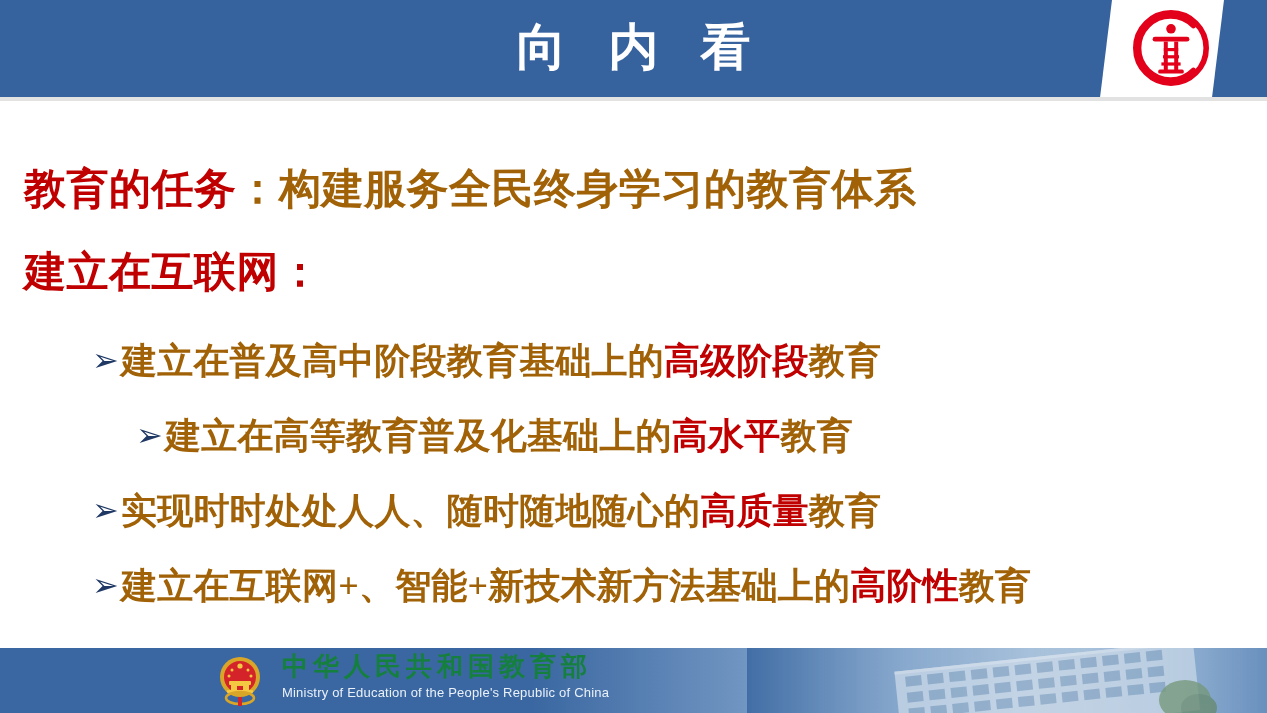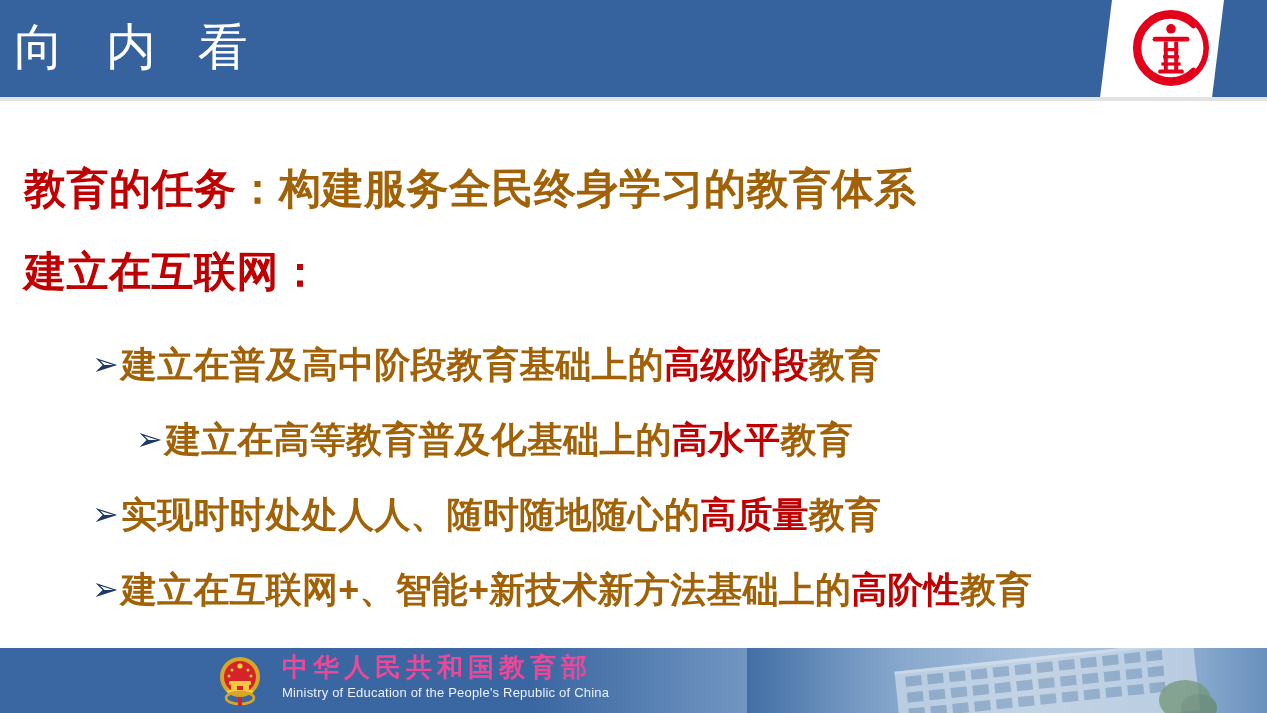--- a/index.html
+++ b/index.html
@@ -30,24 +30,24 @@
     width: 1267px;
     height: 97px;
     background: #36629E;
     overflow: hidden;
   }
   #header-title {
     position: absolute;
     left: 0;
     top: 14px;
     width: 1267px;
-    text-align: left;
+    text-align: center;
     color: #ffffff;
     font-size: 50px;
-    font-weight: normal;
+    font-weight: bold;
     letter-spacing: 14px;
     text-indent: 14px;
     line-height: 66px;
     white-space: nowrap;
   }
   
   #logo-panel {
     position: absolute;
     left: 1112px;
     top: 0;
@@ -96,22 +96,23 @@
 
   .red  { color: #C00000; }
   .navy { color: #a16207; }
 
   .bullet-row {
     position: absolute;
     left: 92px;
     white-space: nowrap;
     font-size: 36px;
     font-weight: bold;
-    line-height: 52px;
+    line-height: 44px;
     letter-spacing: 0.2px;
+    font-family: Liberation Serif, serif;
   }
   #bullet-1 { top: 238px; }
   #bullet-2 { top: 313px; margin-left: 44px; }
   #bullet-3 { top: 388px; }
   #bullet-4 { top: 463px; }
 
   .arrow-glyph {
     color: #1F3864;
     font-size: 32px;
     font-weight: normal;
@@ -149,27 +150,27 @@
     width: 52px;
     height: 56px;
   }
   #footer-text {
     position: absolute;
     left: 282px;
     top: 652px;
     width: 420px;
   }
   #footer-cn {
-    color: #ec4899;
+    color: #15803d;
     font-size: 26px;
     font-weight: bold;
     letter-spacing: 5px;
     line-height: 32px;
     white-space: nowrap;
-    font-family: Liberation Serif, serif;
+    font-family: Liberation Mono, monospace;
   }
   #footer-en {
     color: #EAF1F9;
     font-size: 13px;
     letter-spacing: 0.2px;
     line-height: 16px;
     white-space: nowrap;
     margin-top: 1px;
   }
 </style>

